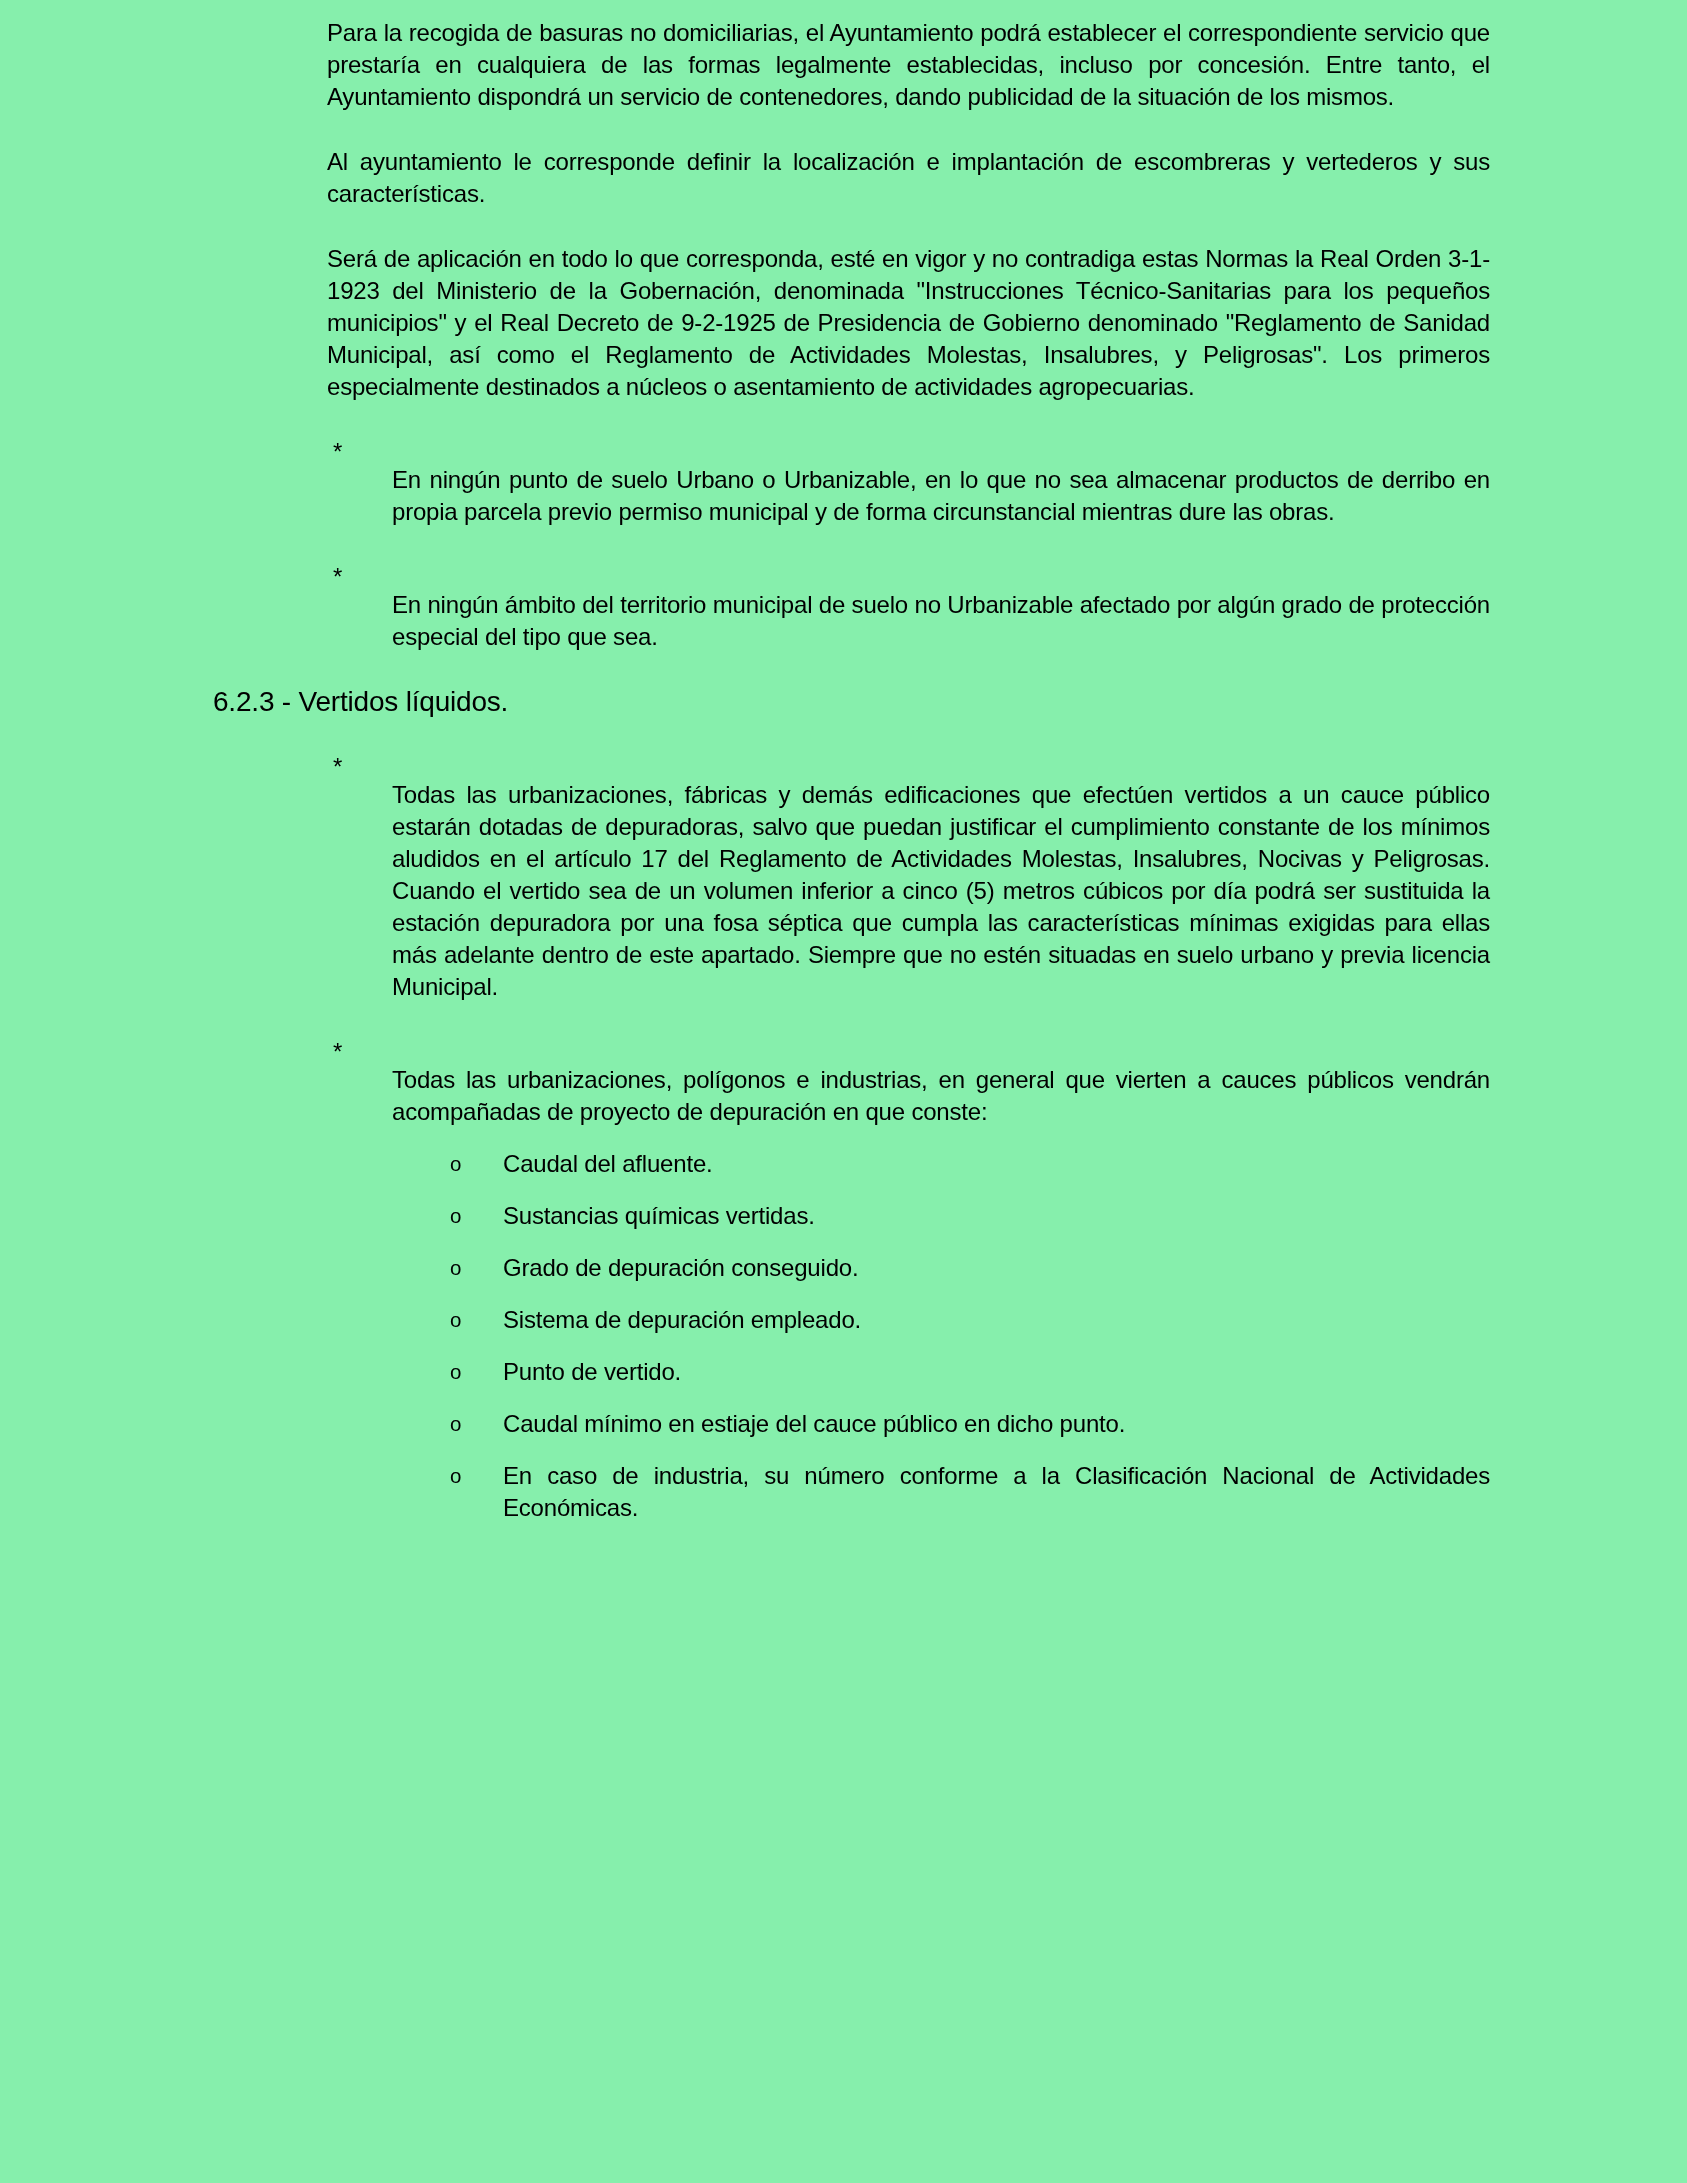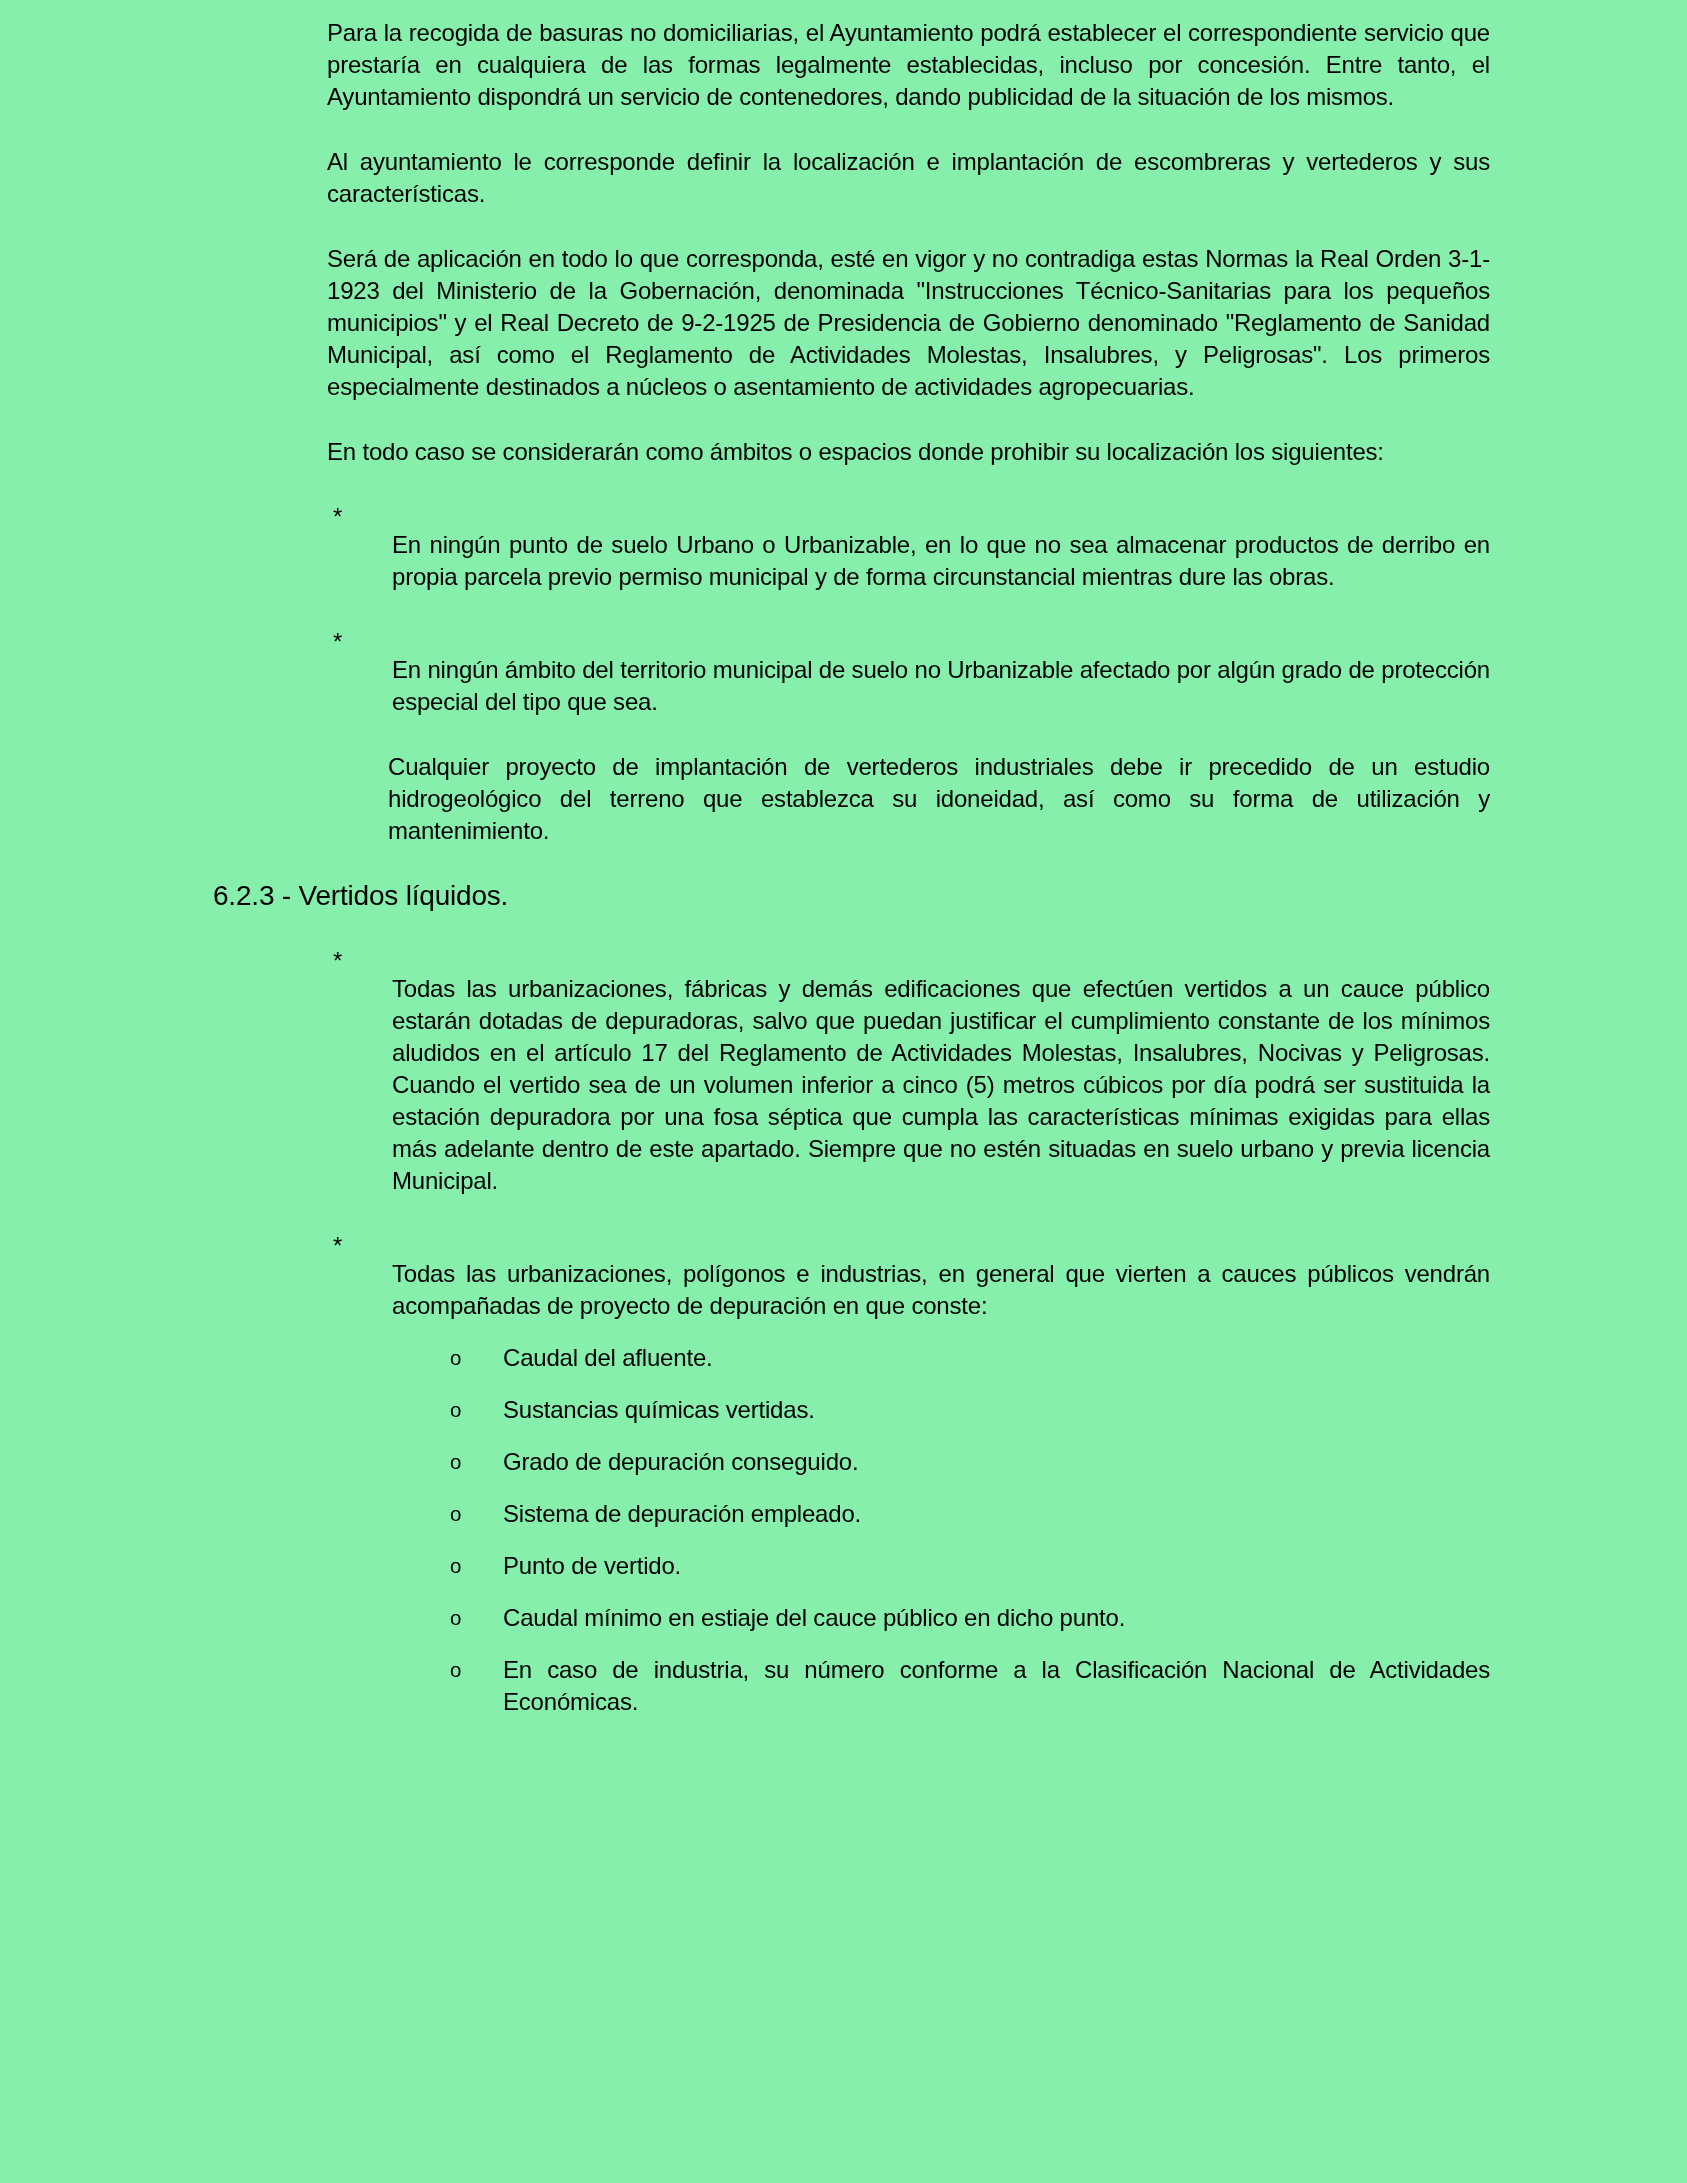--- a/index.html
+++ b/index.html
@@ -80,30 +80,28 @@
   }
 </style>
 </head>
 <body>
 
 <div class="page">
   <div class="doc-body" id="doc-body">
       <p class="para">Para la recogida de basuras no domiciliarias, el Ayuntamiento podrá establecer el correspondiente servicio que prestaría en cualquiera de las formas legalmente establecidas, incluso por concesión. Entre tanto, el Ayuntamiento dispondrá un servicio de contenedores, dando publicidad de la situación de los mismos.</p>
       <p class="para">Al ayuntamiento le corresponde definir la localización e implantación de escombreras y vertederos y sus características.</p>
       <p class="para">Será de aplicación en todo lo que corresponda, esté en vigor y no contradiga estas Normas la Real Orden 3-1-1923 del Ministerio de la Gobernación, denominada "Instrucciones Técnico-Sanitarias para los pequeños municipios" y el Real Decreto de 9-2-1925 de Presidencia de Gobierno denominado "Reglamento de Sanidad Municipal, así como el Reglamento de Actividades Molestas, Insalubres, y Peligrosas". Los primeros especialmente destinados a núcleos o asentamiento de actividades agropecuarias.</p>
-      <p class="para">En todo caso se considerarán como ámbitos o espacios donde prohibir su localización los siguientes:</p>
       <div class="bullet">
         <span class="bmarker">*</span>
         <span class="btext">En ningún punto de suelo Urbano o Urbanizable, en lo que no sea almacenar productos de derribo en propia parcela previo permiso municipal y de forma circunstancial mientras dure las obras.</span>
       </div>
       <div class="bullet">
         <span class="bmarker">*</span>
         <span class="btext">En ningún ámbito del territorio municipal de suelo no Urbanizable afectado por algún grado de protección especial del tipo que sea.</span>
       </div>
-      <p class="note">Cualquier proyecto de implantación de vertederos industriales debe ir precedido de un estudio hidrogeológico del terreno que establezca su idoneidad, así como su forma de utilización y mantenimiento.</p>
       <h2 class="heading">6.2.3 - Vertidos líquidos.</h2>
       <div class="bullet">
         <span class="bmarker">*</span>
         <span class="btext">Todas las urbanizaciones, fábricas y demás edificaciones que efectúen vertidos a un cauce público estarán dotadas de depuradoras, salvo que puedan justificar el cumplimiento constante de los mínimos aludidos en el artículo 17 del Reglamento de Actividades Molestas, Insalubres, Nocivas y Peligrosas. Cuando el vertido sea de un volumen inferior a cinco (5) metros cúbicos por día podrá ser sustituida la estación depuradora por una fosa séptica que cumpla las características mínimas exigidas para ellas más adelante dentro de este apartado. Siempre que no estén situadas en suelo urbano y previa licencia Municipal.</span>
       </div>
       <div class="bullet">
         <span class="bmarker">*</span>
         <span class="btext">Todas las urbanizaciones, polígonos e industrias, en general que vierten a cauces públicos vendrán acompañadas de proyecto de depuración en que conste:</span>
       </div>
       <div class="sub">

